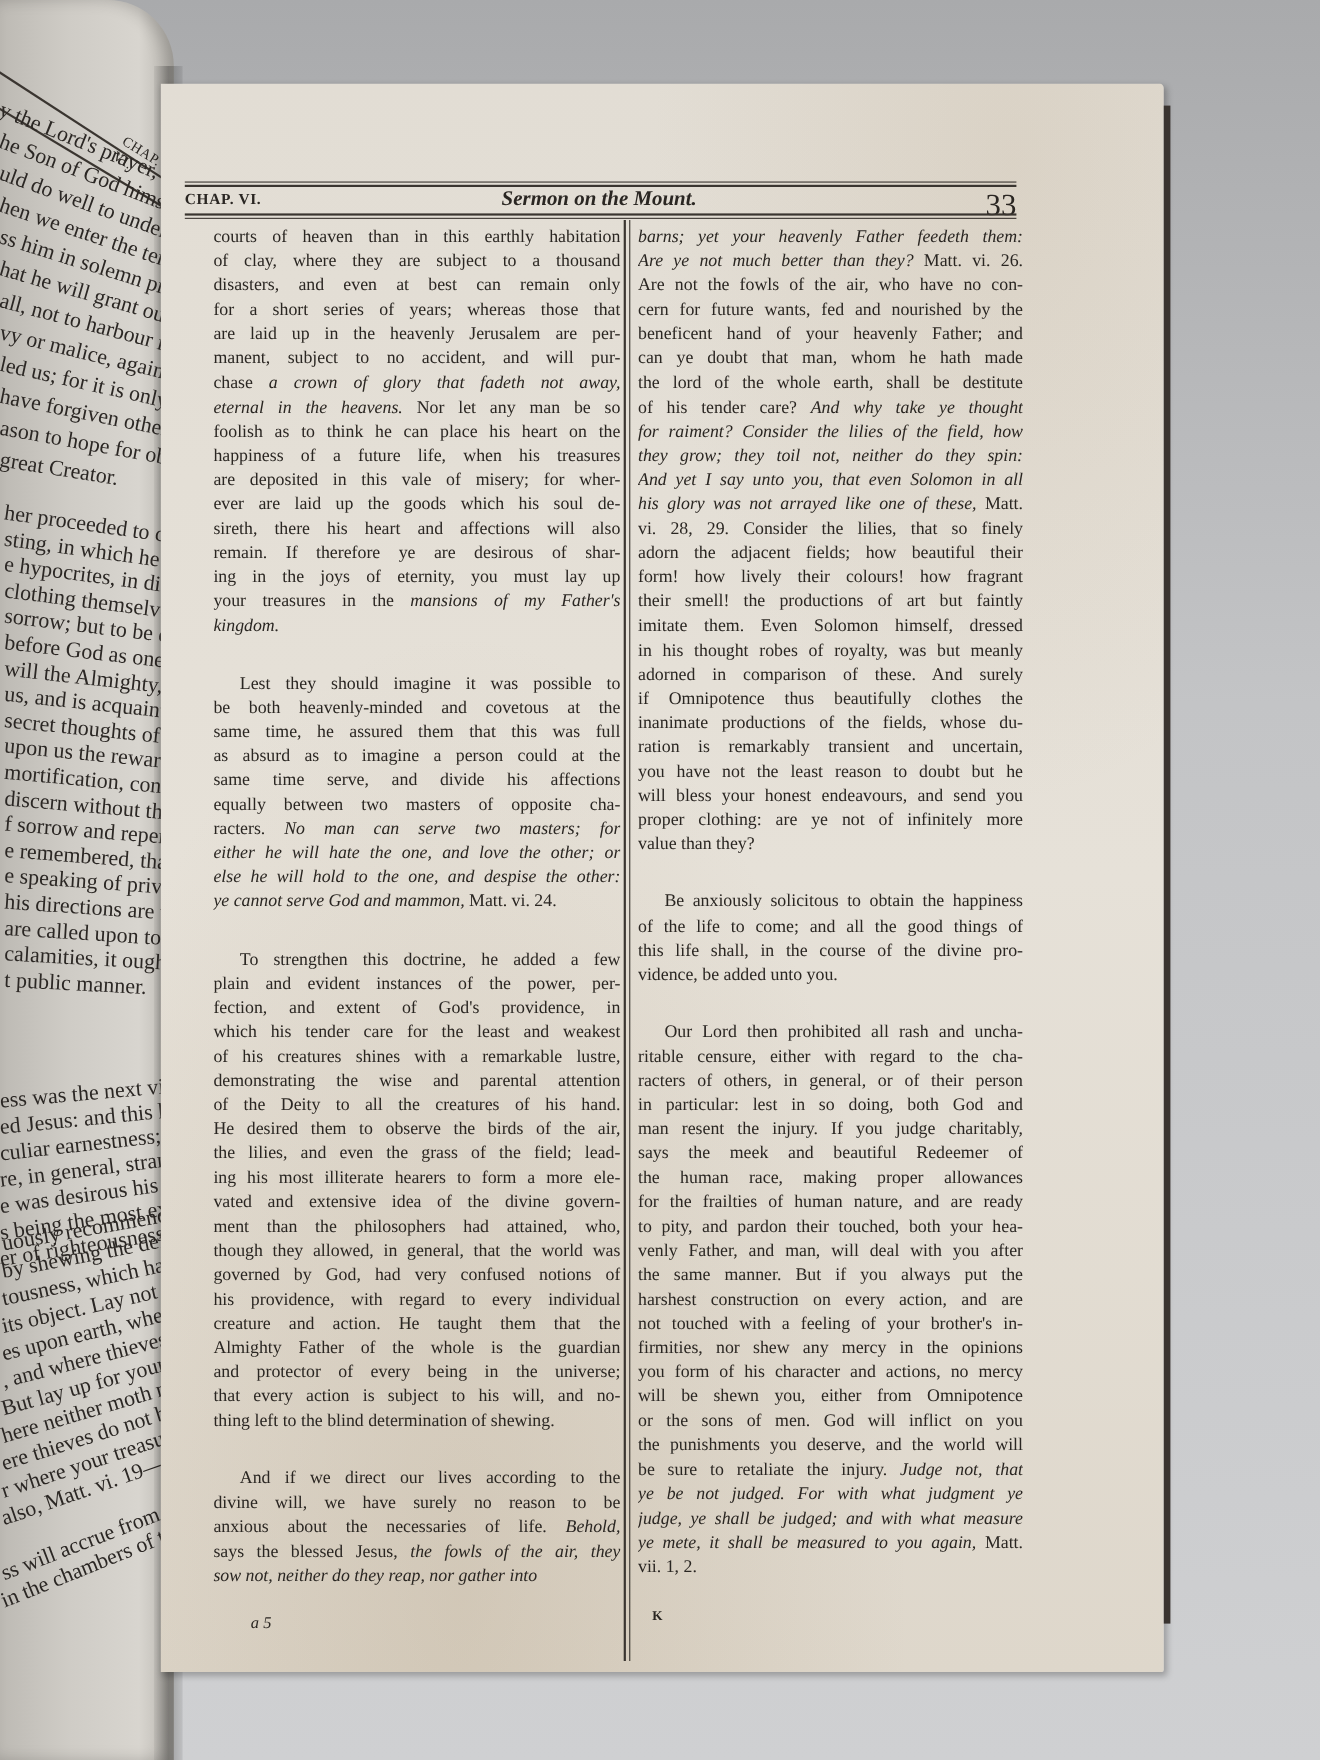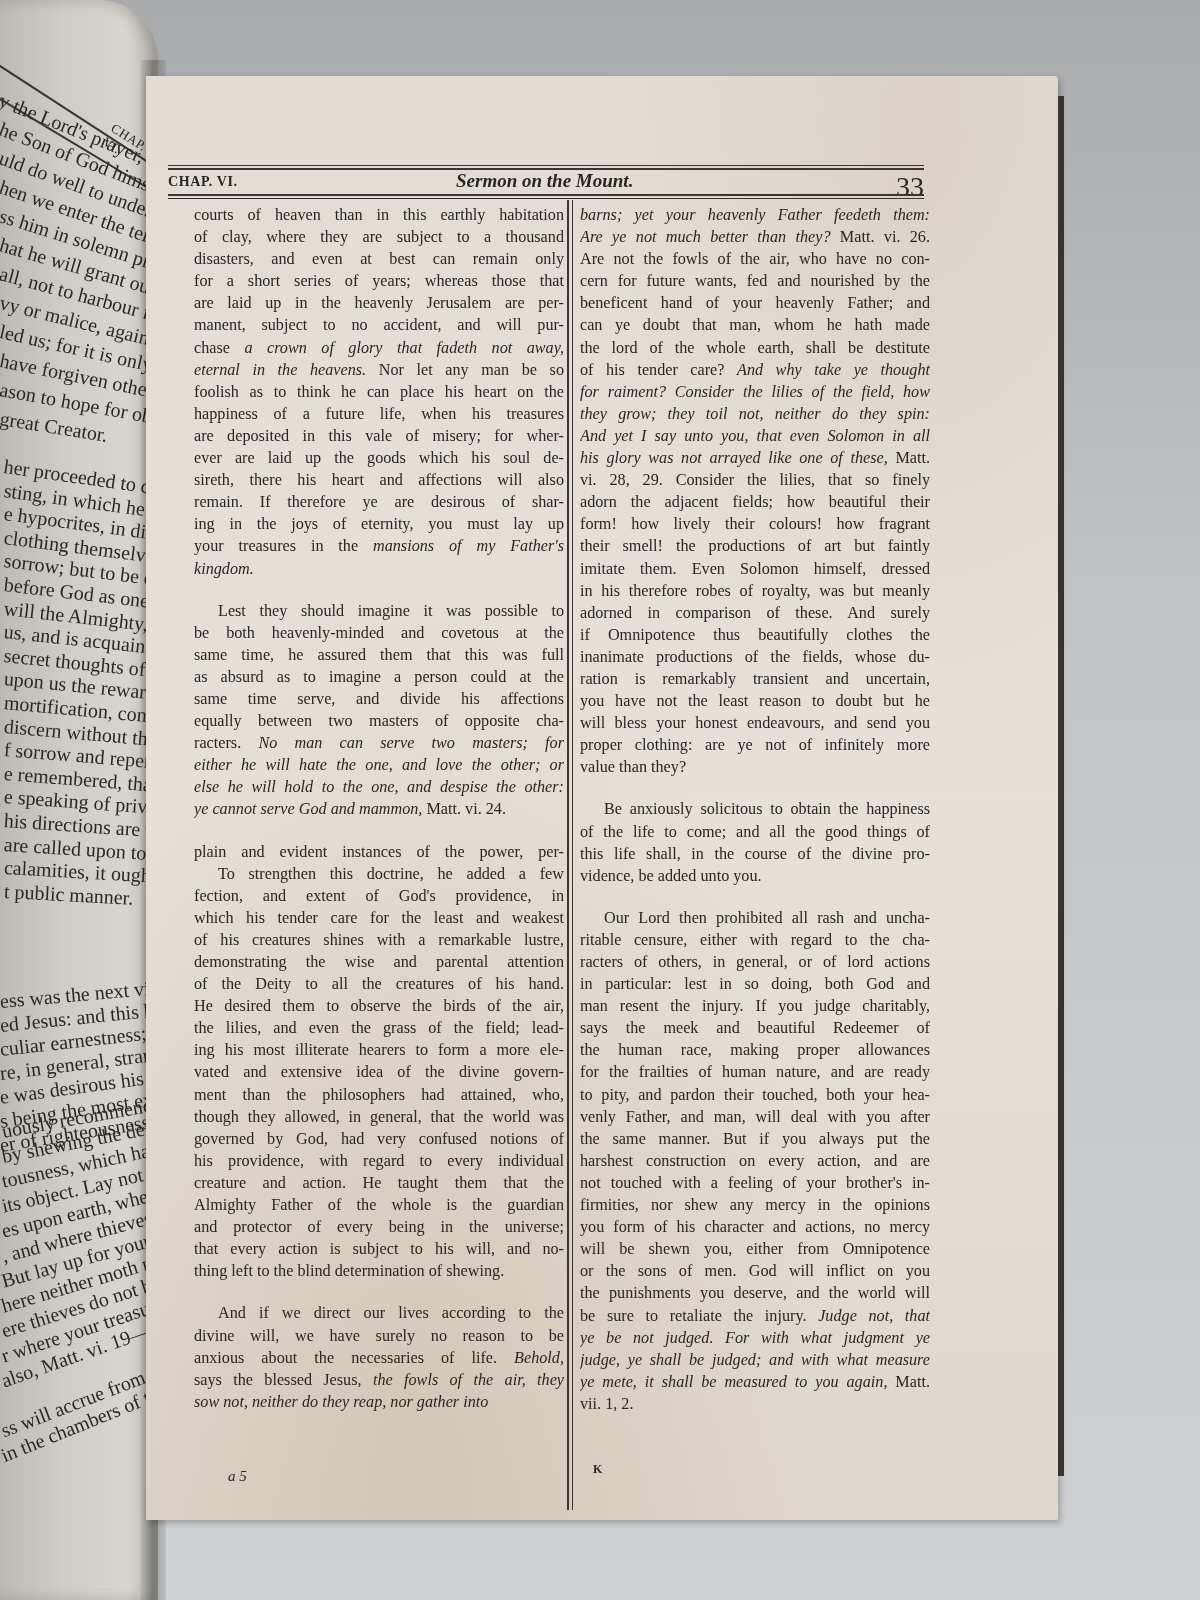--- a/index.html
+++ b/index.html
@@ -70,21 +70,21 @@
     font-size:28px;
   }
   .col {
     position:absolute; top:128px;
     font-size:16.2px; line-height:22.1px;
     text-align:justify;
   }
   .col.left { left:48px; width:370px; }
   .col.right { left:434px; width:350px; }
   .col p { margin:0; }
-  .col p + p { margin-top:20px; }
+  .col p + p { margin-top:30px; }
   .col .ln { display:block; text-align:justify; text-align-last:justify; white-space:nowrap; overflow:hidden; }
   .col .ln.last { text-align-last:left; }
   .col .i { font-style:italic; }
   .col-divider {
     position:absolute; left:421px; top:124px; width:3px; height:1522px;
     border-left:2px solid #3a3530; border-right:1px solid #3a3530;
     height:1520px;
   }
   .sig-left { position:absolute; left:82px; top:1392px; font-size:15px; font-style:italic; }
   .sig-mid { position:absolute; left:447px; top:1386px; font-size:12px; font-weight:bold; letter-spacing:1px; }
@@ -189,22 +189,22 @@
         <span class="ln"><span>same time, he assured them that this was full</span></span>
         <span class="ln"><span>as absurd as to imagine a person could at the</span></span>
         <span class="ln"><span>same time serve, and divide his affections</span></span>
         <span class="ln"><span>equally between two masters of opposite cha-</span></span>
         <span class="ln"><span>racters. </span><span class="i">No man can serve two masters; for</span></span>
         <span class="ln"><span class="i">either he will hate the one, and love the other; or</span></span>
         <span class="ln"><span class="i">else he will hold to the one, and despise the other:</span></span>
         <span class="ln last"><span class="i">ye cannot serve God and mammon,</span><span> Matt. vi. 24.</span></span>
       </p>
       <p>
+        <span class="ln" style="padding-left: 24px;"><span>To strengthen this doctrine, he added a few</span></span>
         <span class="ln"><span>plain and evident instances of the power, per-</span></span>
-        <span class="ln" style="padding-left: 24px;"><span>To strengthen this doctrine, he added a few</span></span>
         <span class="ln"><span>fection, and extent of God's providence, in</span></span>
         <span class="ln"><span>which his tender care for the least and weakest</span></span>
         <span class="ln"><span>of his creatures shines with a remarkable lustre,</span></span>
         <span class="ln"><span>demonstrating the wise and parental attention</span></span>
         <span class="ln"><span>of the Deity to all the creatures of his hand.</span></span>
         <span class="ln"><span>He desired them to observe the birds of the air,</span></span>
         <span class="ln"><span>the lilies, and even the grass of the field; lead-</span></span>
         <span class="ln"><span>ing his most illiterate hearers to form a more ele-</span></span>
         <span class="ln"><span>vated and extensive idea of the divine govern-</span></span>
         <span class="ln"><span>ment than the philosophers had attained, who,</span></span>
@@ -238,40 +238,40 @@
         <span class="ln"><span>of his tender care? </span><span class="i">And why take ye thought</span></span>
         <span class="ln"><span class="i">for raiment? Consider the lilies of the field, how</span></span>
         <span class="ln"><span class="i">they grow; they toil not, neither do they spin:</span></span>
         <span class="ln"><span class="i">And yet I say unto you, that even Solomon in all</span></span>
         <span class="ln"><span class="i">his glory was not arrayed like one of these,</span><span> Matt.</span></span>
         <span class="ln"><span>vi. 28, 29. Consider the lilies, that so finely</span></span>
         <span class="ln"><span>adorn the adjacent fields; how beautiful their</span></span>
         <span class="ln"><span>form! how lively their colours! how fragrant</span></span>
         <span class="ln"><span>their smell! the productions of art but faintly</span></span>
         <span class="ln"><span>imitate them. Even Solomon himself, dressed</span></span>
-        <span class="ln"><span>in his therefore robes of royalty, was but meanly</span></span>
+        <span class="ln"><span>in his thought robes of royalty, was but meanly</span></span>
         <span class="ln"><span>adorned in comparison of these. And surely</span></span>
         <span class="ln"><span>if Omnipotence thus beautifully clothes the</span></span>
         <span class="ln"><span>inanimate productions of the fields, whose du-</span></span>
         <span class="ln"><span>ration is remarkably transient and uncertain,</span></span>
         <span class="ln"><span>you have not the least reason to doubt but he</span></span>
         <span class="ln"><span>will bless your honest endeavours, and send you</span></span>
         <span class="ln"><span>proper clothing: are ye not of infinitely more</span></span>
         <span class="ln last"><span>value than they?</span></span>
       </p>
       <p>
         <span class="ln" style="padding-left: 24px;"><span>Be anxiously solicitous to obtain the happiness</span></span>
         <span class="ln"><span>of the life to come; and all the good things of</span></span>
         <span class="ln"><span>this life shall, in the course of the divine pro-</span></span>
         <span class="ln last"><span>vidence, be added unto you.</span></span>
       </p>
       <p>
         <span class="ln" style="padding-left: 24px;"><span>Our Lord then prohibited all rash and uncha-</span></span>
         <span class="ln"><span>ritable censure, either with regard to the cha-</span></span>
-        <span class="ln"><span>racters of others, in general, or of lord actions</span></span>
+        <span class="ln"><span>racters of others, in general, or of their person</span></span>
         <span class="ln"><span>in particular: lest in so doing, both God and</span></span>
         <span class="ln"><span>man resent the injury. If you judge charitably,</span></span>
         <span class="ln"><span>says the meek and beautiful Redeemer of</span></span>
         <span class="ln"><span>the human race, making proper allowances</span></span>
         <span class="ln"><span>for the frailties of human nature, and are ready</span></span>
         <span class="ln"><span>to pity, and pardon their touched, both your hea-</span></span>
         <span class="ln"><span>venly Father, and man, will deal with you after</span></span>
         <span class="ln"><span>the same manner. But if you always put the</span></span>
         <span class="ln"><span>harshest construction on every action, and are</span></span>
         <span class="ln"><span>not touched with a feeling of your brother's in-</span></span>

